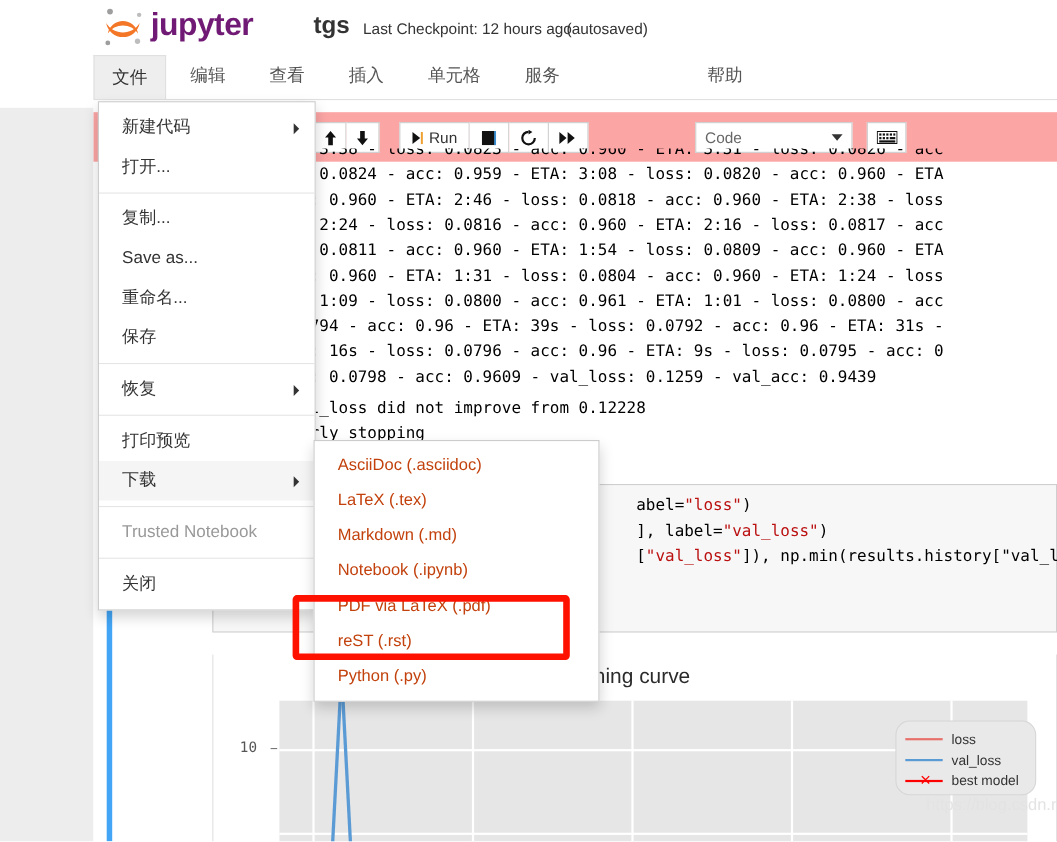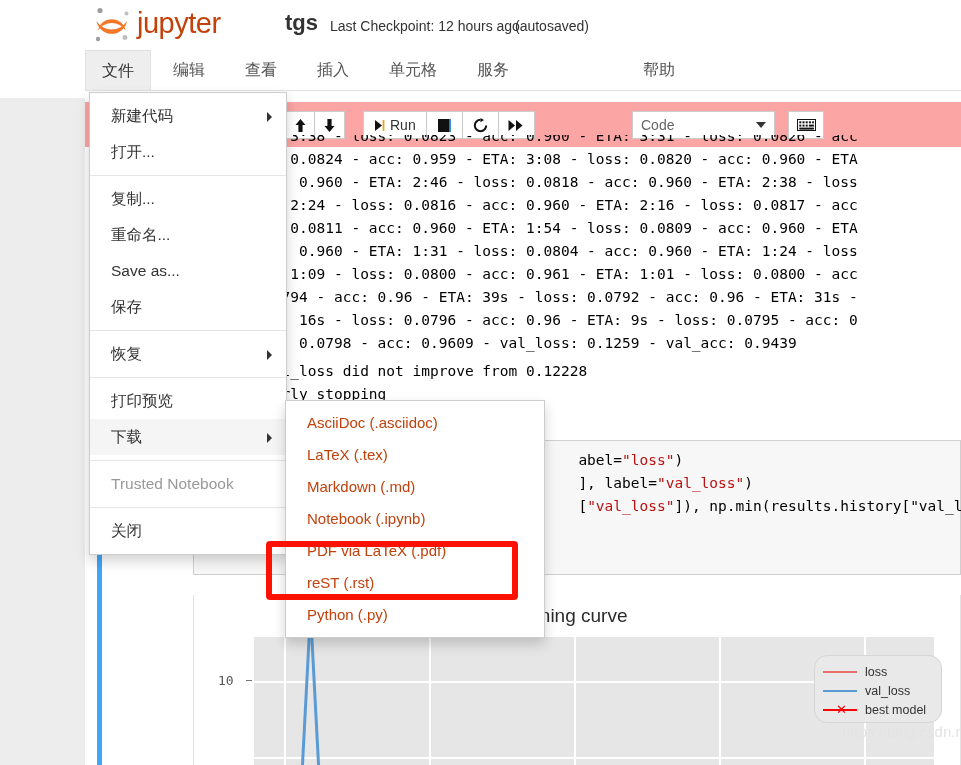--- a/index.html
+++ b/index.html
@@ -10,21 +10,21 @@
     -webkit-font-smoothing:antialiased;
   }
   
   #page-bg{position:absolute;left:0;top:0;width:961px;height:765px;background:#ffffff;}
   #left-gutter{position:absolute;left:0;top:98px;width:85px;height:667px;background:#ededed;}
   #notebook-body{position:absolute;left:85px;top:0;width:876px;height:765px;background:#ffffff;}
 
   
   #header{position:absolute;left:85px;top:0;width:876px;height:50px;background:#ffffff;}
   #logo{position:absolute;left:5px;top:6px;width:46px;height:38px;}
-  #brand{position:absolute;left:52px;top:7px;font-size:29px;color:#c2410c;letter-spacing:-0.5px;font-weight:400;}
+  #brand{position:absolute;left:52px;top:7px;font-size:29px;color:#701a75;letter-spacing:-0.5px;font-weight:700;}
   #nb-name{position:absolute;left:200px;top:10px;font-size:22px;color:#333;font-weight:600;}
   #checkpoint{position:absolute;left:245px;top:18px;font-size:14px;color:#333;}
   #autosaved{position:absolute;left:430px;top:18px;font-size:14px;color:#333;}
 
   
   #menubar{position:absolute;left:85px;top:50px;width:876px;height:40px;
            background:#fff;border-bottom:1px solid #e0e0e0;}
   .menu-top{position:absolute;top:0;height:40px;line-height:40px;padding:0 16px;
             font-size:16px;color:#555;cursor:default;box-sizing:border-box;}
   .menu-top.active{background:#eeeeee;border-left:1px solid #e0e0e0;border-right:1px solid #e0e0e0;
@@ -270,22 +270,22 @@
     </div>
     <div id="watermark">https://blog.csdn.net/icomma</div>
   </div>
 </div>
 
 <div id="file-menu">
     <div class="mi"><span>新建代码</span><span class="caret"></span></div>
     <div class="mi"><span>打开...</span></div>
     <div class="mdiv"></div>
     <div class="mi"><span>复制...</span></div>
+    <div class="mi"><span>Save as...</span></div>
     <div class="mi"><span>重命名...</span></div>
-    <div class="mi"><span>Save as...</span></div>
     <div class="mi"><span>保存</span></div>
     <div class="mdiv"></div>
     <div class="mi"><span>恢复</span><span class="caret"></span></div>
     <div class="mdiv"></div>
     <div class="mi"><span>打印预览</span></div>
     <div class="mi hl"><span>下载</span><span class="caret"></span></div>
     <div class="mdiv"></div>
     <div class="mi disabled"><span>Trusted Notebook</span></div>
     <div class="mdiv"></div>
     <div class="mi"><span>关闭</span></div>

